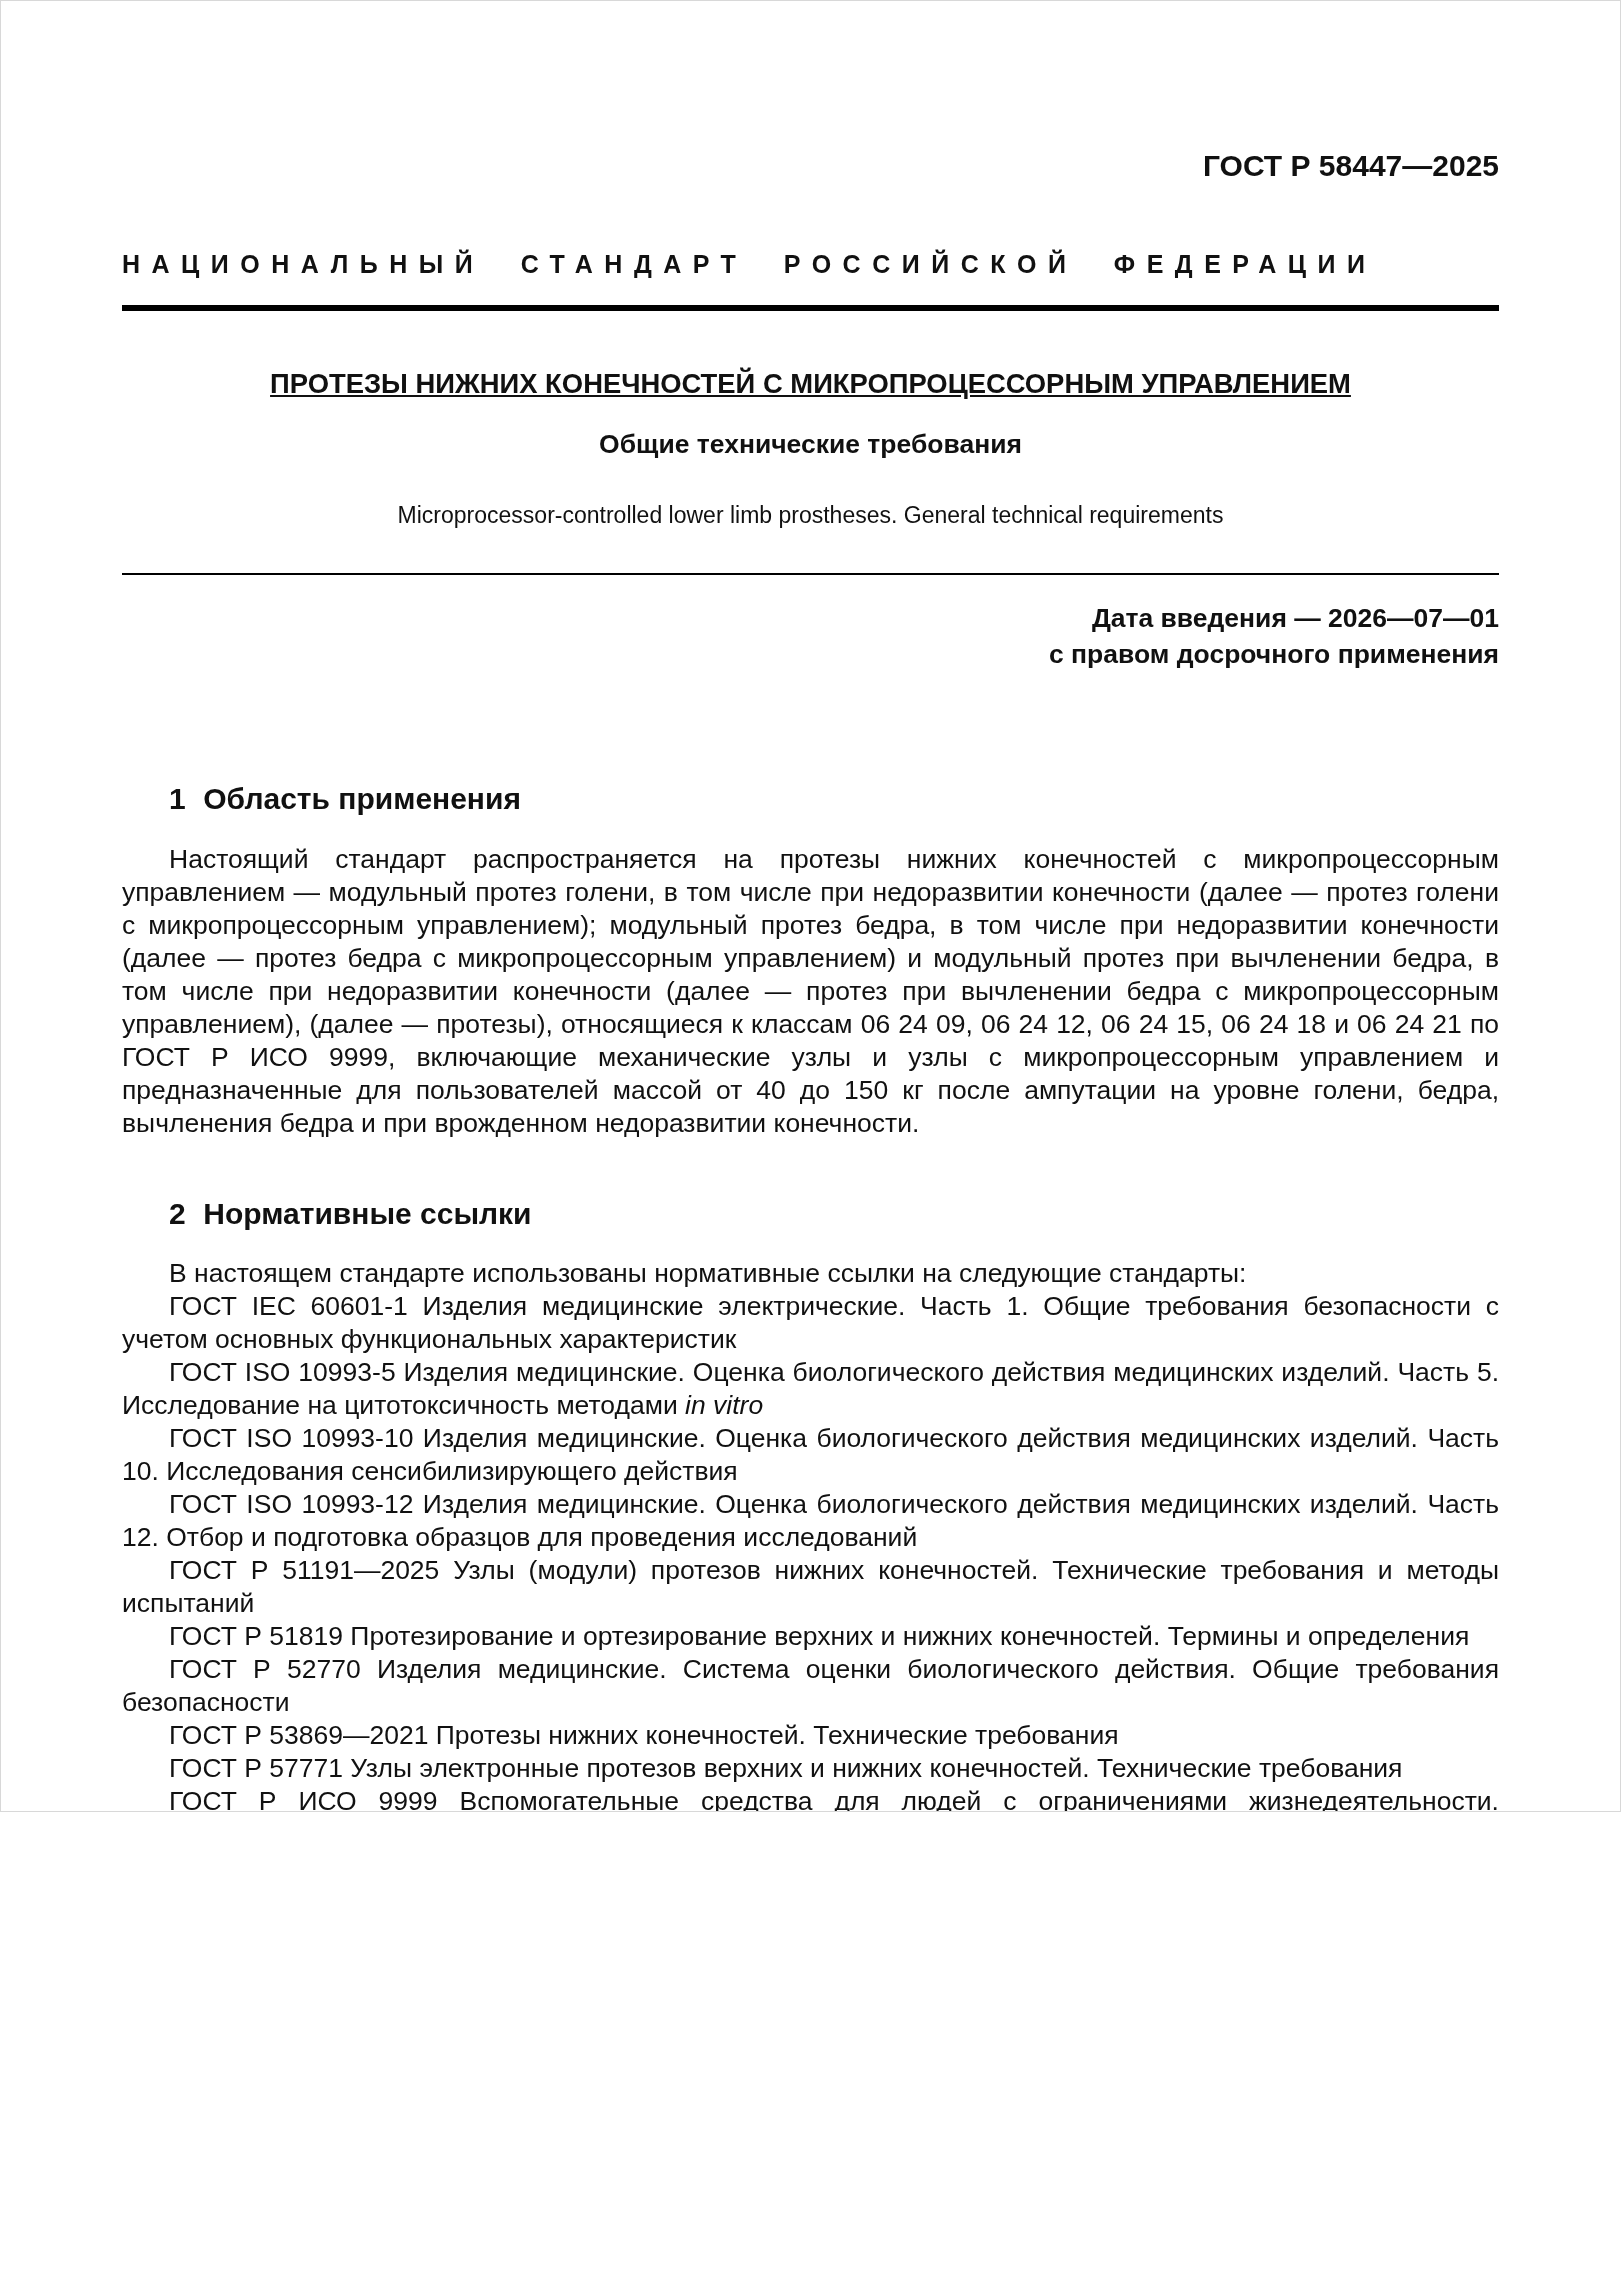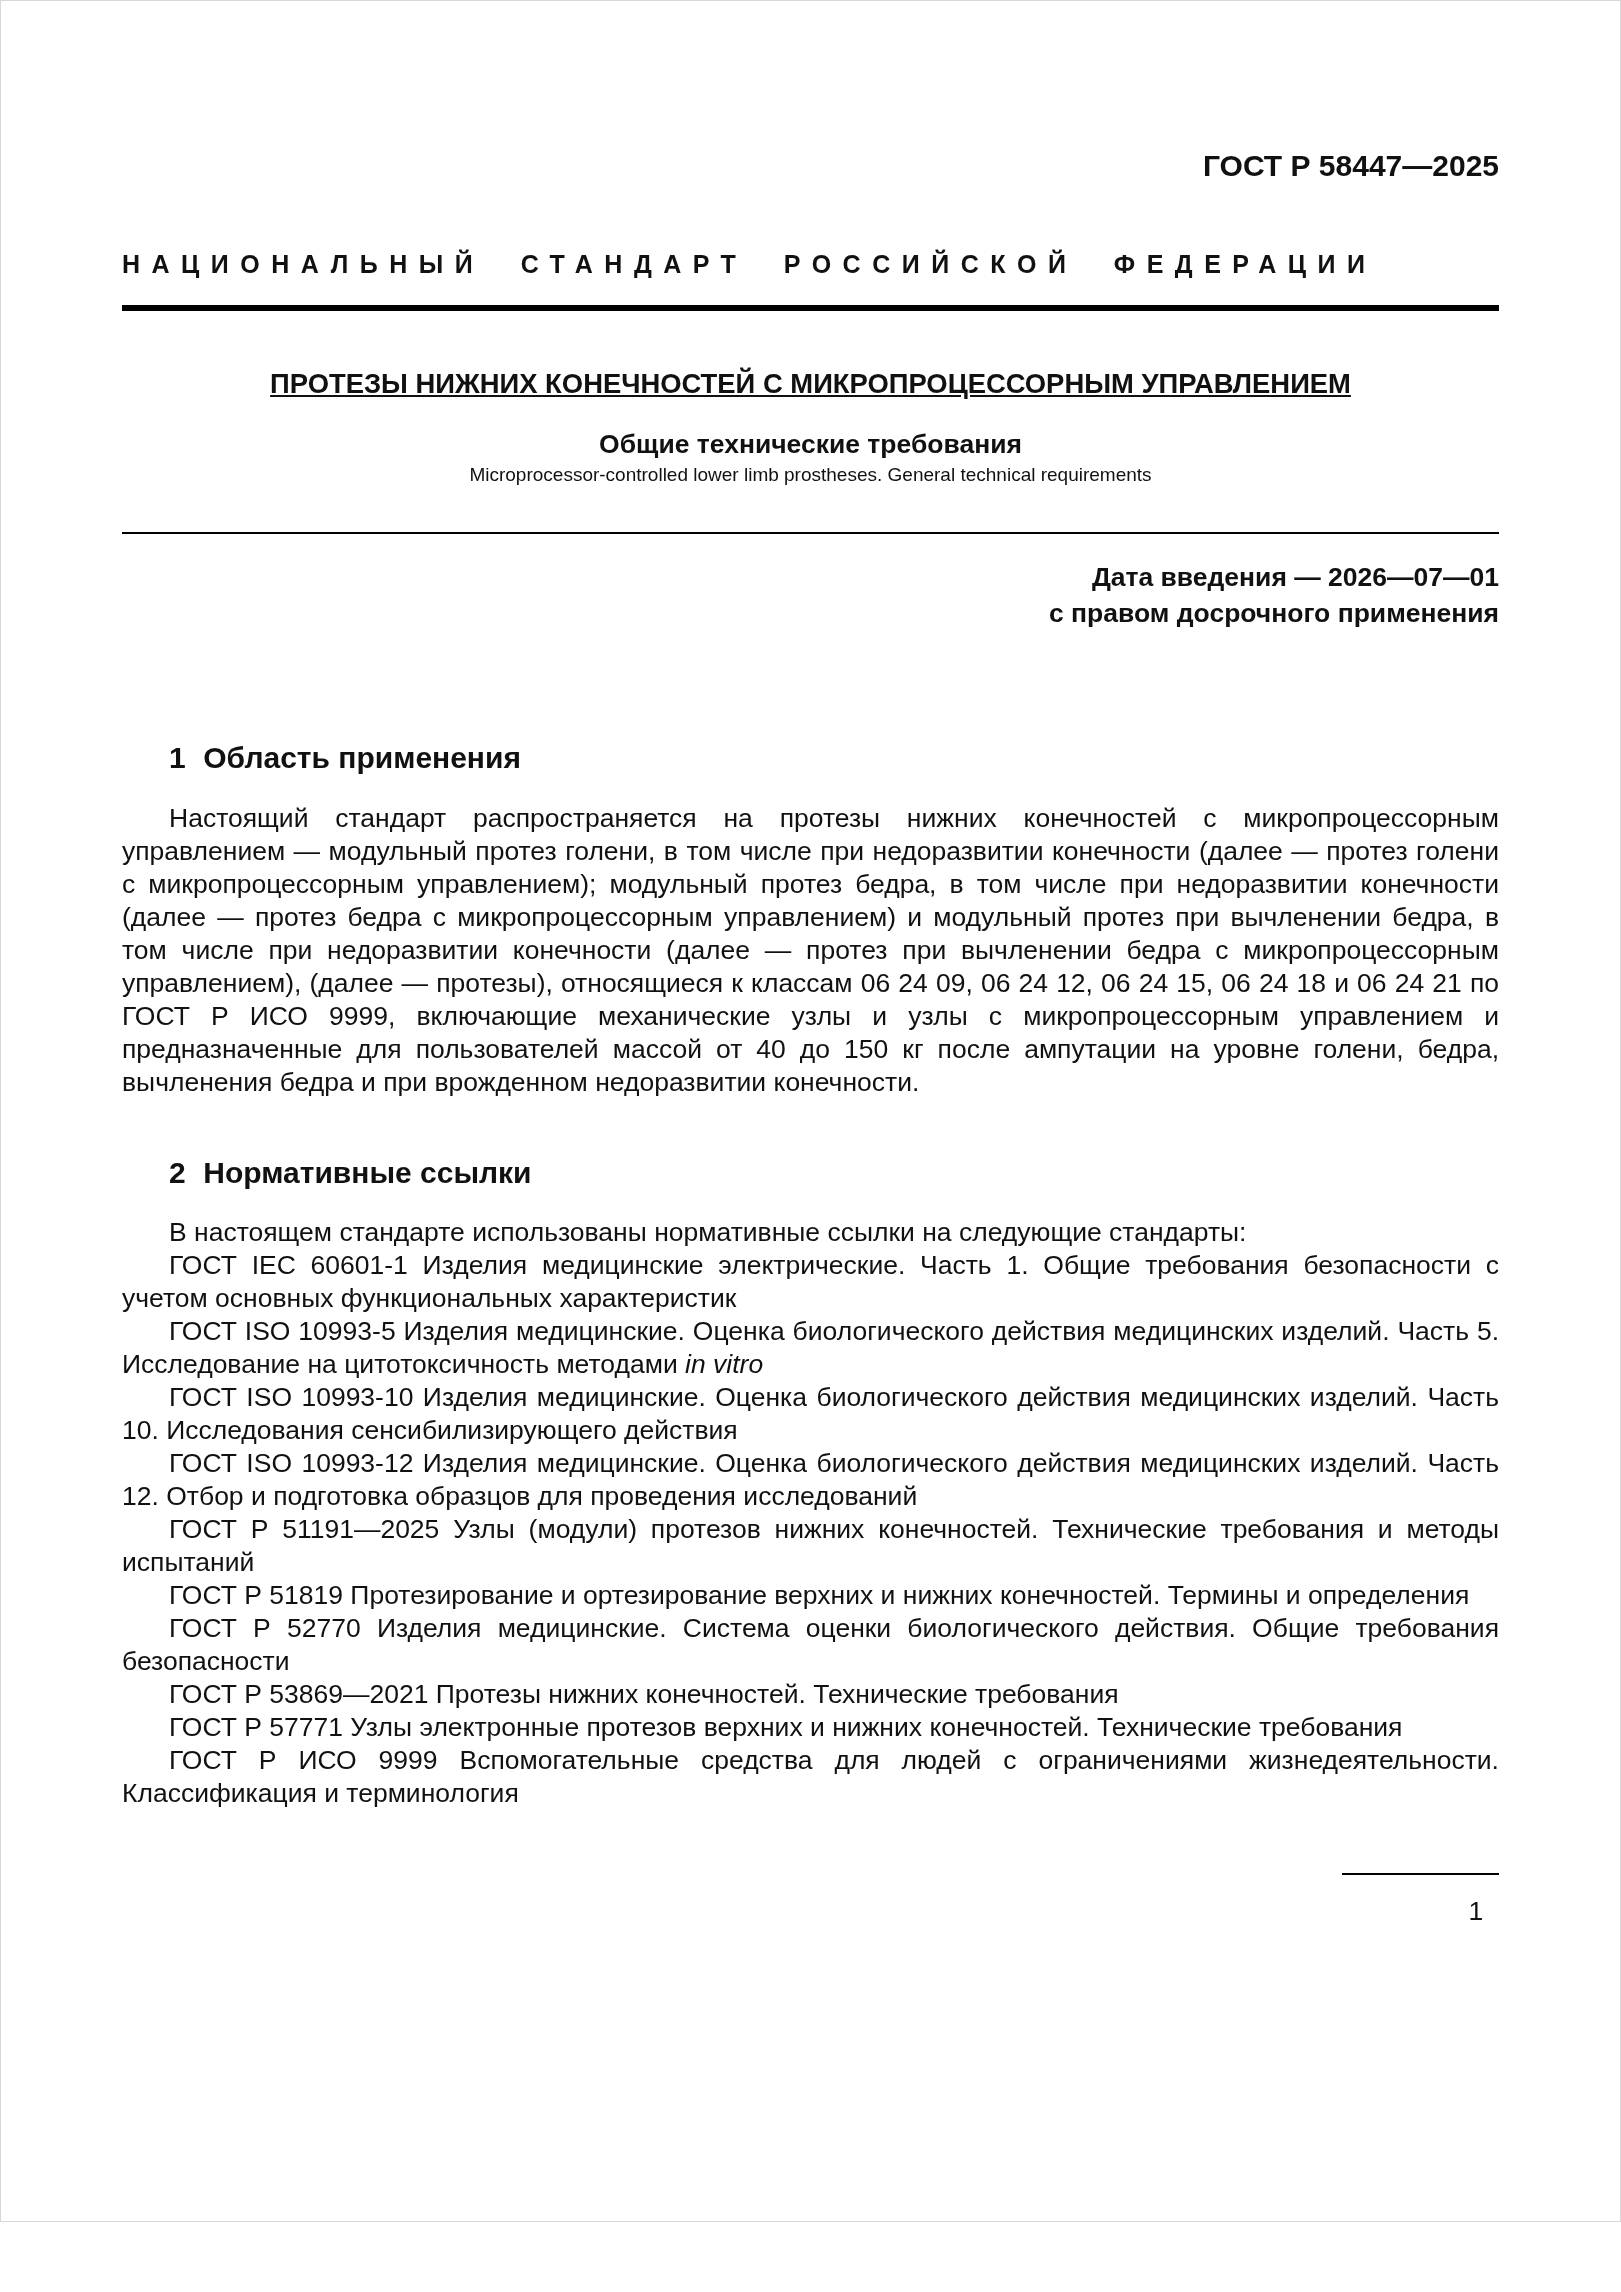--- a/index.html
+++ b/index.html
@@ -3,21 +3,21 @@
 <meta charset="utf-8">
 <style>
   html, body {
     margin: 0;
     padding: 0;
     background: #ffffff;
   }
   .page {
     position: relative;
     width: 1621px;
-    height: 2222px;
+    height: 1812px;
     margin: 0 auto;
     background: #ffffff;
     border: 1px solid #d8d8d8;
     box-sizing: border-box;
     font-family: "Liberation Sans", sans-serif;
     color: #111111;
     overflow: hidden;
   }
   .content {
     padding: 147px 121px 0 121px;
@@ -62,22 +62,23 @@
     text-decoration: underline;
   }
   .title-sub {
     margin-top: 29px;
     text-align: center;
     font-size: 26.5px;
     font-weight: bold;
     line-height: 31px;
   }
   .title-en {
+    margin-top: 41px;
     text-align: center;
-    font-size: 19px;
+    font-size: 23px;
     font-weight: normal;
     line-height: 29px;
   }
 
   .date-block {
     margin-top: 25.5px;
     text-align: right;
     font-size: 26.5px;
     font-weight: bold;
     line-height: 36px;

